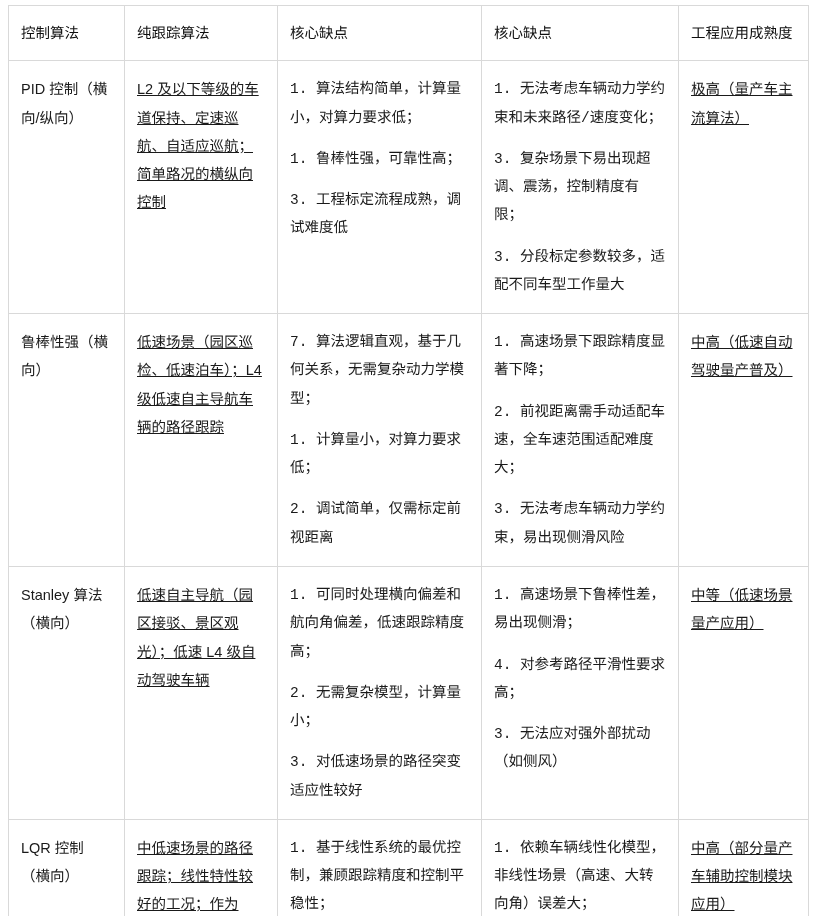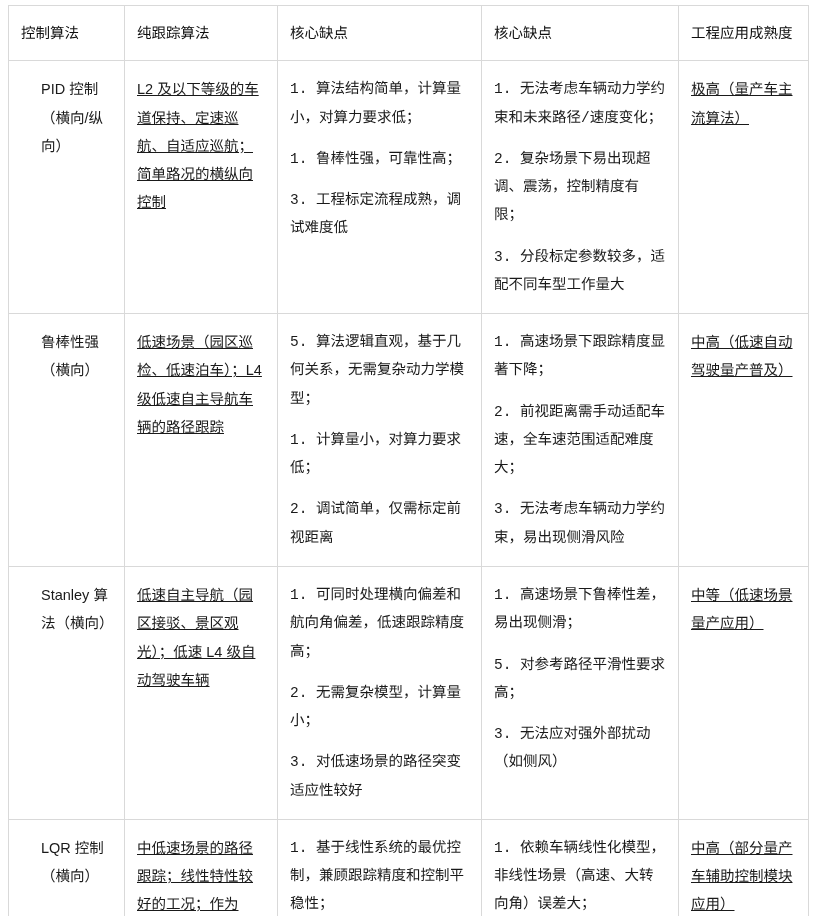--- a/index.html
+++ b/index.html
@@ -55,21 +55,20 @@
     color: #0f0f0f;
   }
   .row-alg {
     height: 210px;
   }
   td.algo-name {
     text-align: left;
   }
   td.algo-name .nm {
     display: block;
-    margin-left: 20px;
   }
   .bullets {
     margin: 0;
     padding: 0;
     list-style: none;
     font-family: Liberation Mono, monospace;
   }
   .bullets li {
     margin: 0 0 13px 0;
     padding: 0;
@@ -116,39 +115,39 @@
         <td>
           <ul class="bullets">
             <li>1. 算法结构简单，计算量小，对算力要求低；</li>
             <li>1. 鲁棒性强，可靠性高；</li>
             <li>3. 工程标定流程成熟，调试难度低</li>
           </ul>
         </td>
         <td>
           <ul class="bullets">
             <li>1. 无法考虑车辆动力学约束和未来路径/速度变化；</li>
-            <li>2. 复杂场景下易出现超调、震荡，控制精度有限；</li>
+            <li>3. 复杂场景下易出现超调、震荡，控制精度有限；</li>
             <li>3. 分段标定参数较多，适配不同车型工作量大</li>
           </ul>
         </td>
         <td>
           <p class="plain">极高（量产车主流算法）</p>
         </td>
       </tr>
 
       <tr class="row-alg">
         <td class="algo-name">
           <span class="nm">鲁棒性强（横向）</span>
         </td>
         <td>
           <p class="plain">低速场景（园区巡检、低速泊车）；L4 级低速自主导航车辆的路径跟踪</p>
         </td>
         <td>
           <ul class="bullets">
-            <li>5. 算法逻辑直观，基于几何关系，无需复杂动力学模型；</li>
+            <li>7. 算法逻辑直观，基于几何关系，无需复杂动力学模型；</li>
             <li>1. 计算量小，对算力要求低；</li>
             <li>2. 调试简单，仅需标定前视距离</li>
           </ul>
         </td>
         <td>
           <ul class="bullets">
             <li>1. 高速场景下跟踪精度显著下降；</li>
             <li>2. 前视距离需手动适配车速，全车速范围适配难度大；</li>
             <li>3. 无法考虑车辆动力学约束，易出现侧滑风险</li>
           </ul>
@@ -168,21 +167,21 @@
         <td>
           <ul class="bullets">
             <li>1. 可同时处理横向偏差和航向角偏差，低速跟踪精度高；</li>
             <li>2. 无需复杂模型，计算量小；</li>
             <li>3. 对低速场景的路径突变适应性较好</li>
           </ul>
         </td>
         <td>
           <ul class="bullets">
             <li>1. 高速场景下鲁棒性差，易出现侧滑；</li>
-            <li>5. 对参考路径平滑性要求高；</li>
+            <li>4. 对参考路径平滑性要求高；</li>
             <li>3. 无法应对强外部扰动（如侧风）</li>
           </ul>
         </td>
         <td>
           <p class="plain">中等（低速场景量产应用）</p>
         </td>
       </tr>
 
       <tr class="row-alg">
         <td class="algo-name">

